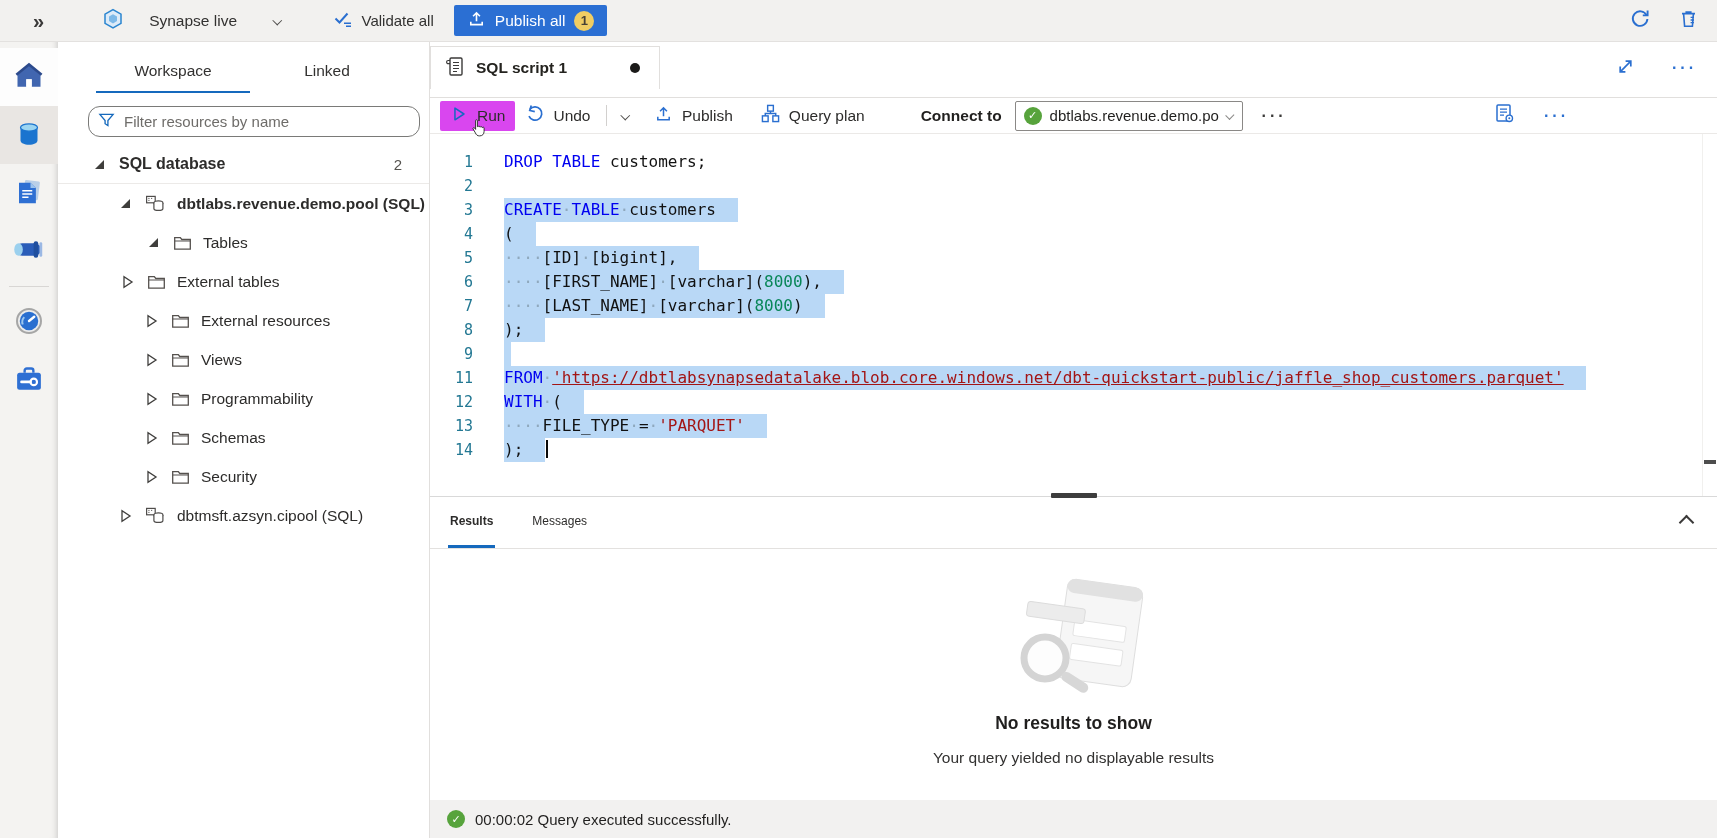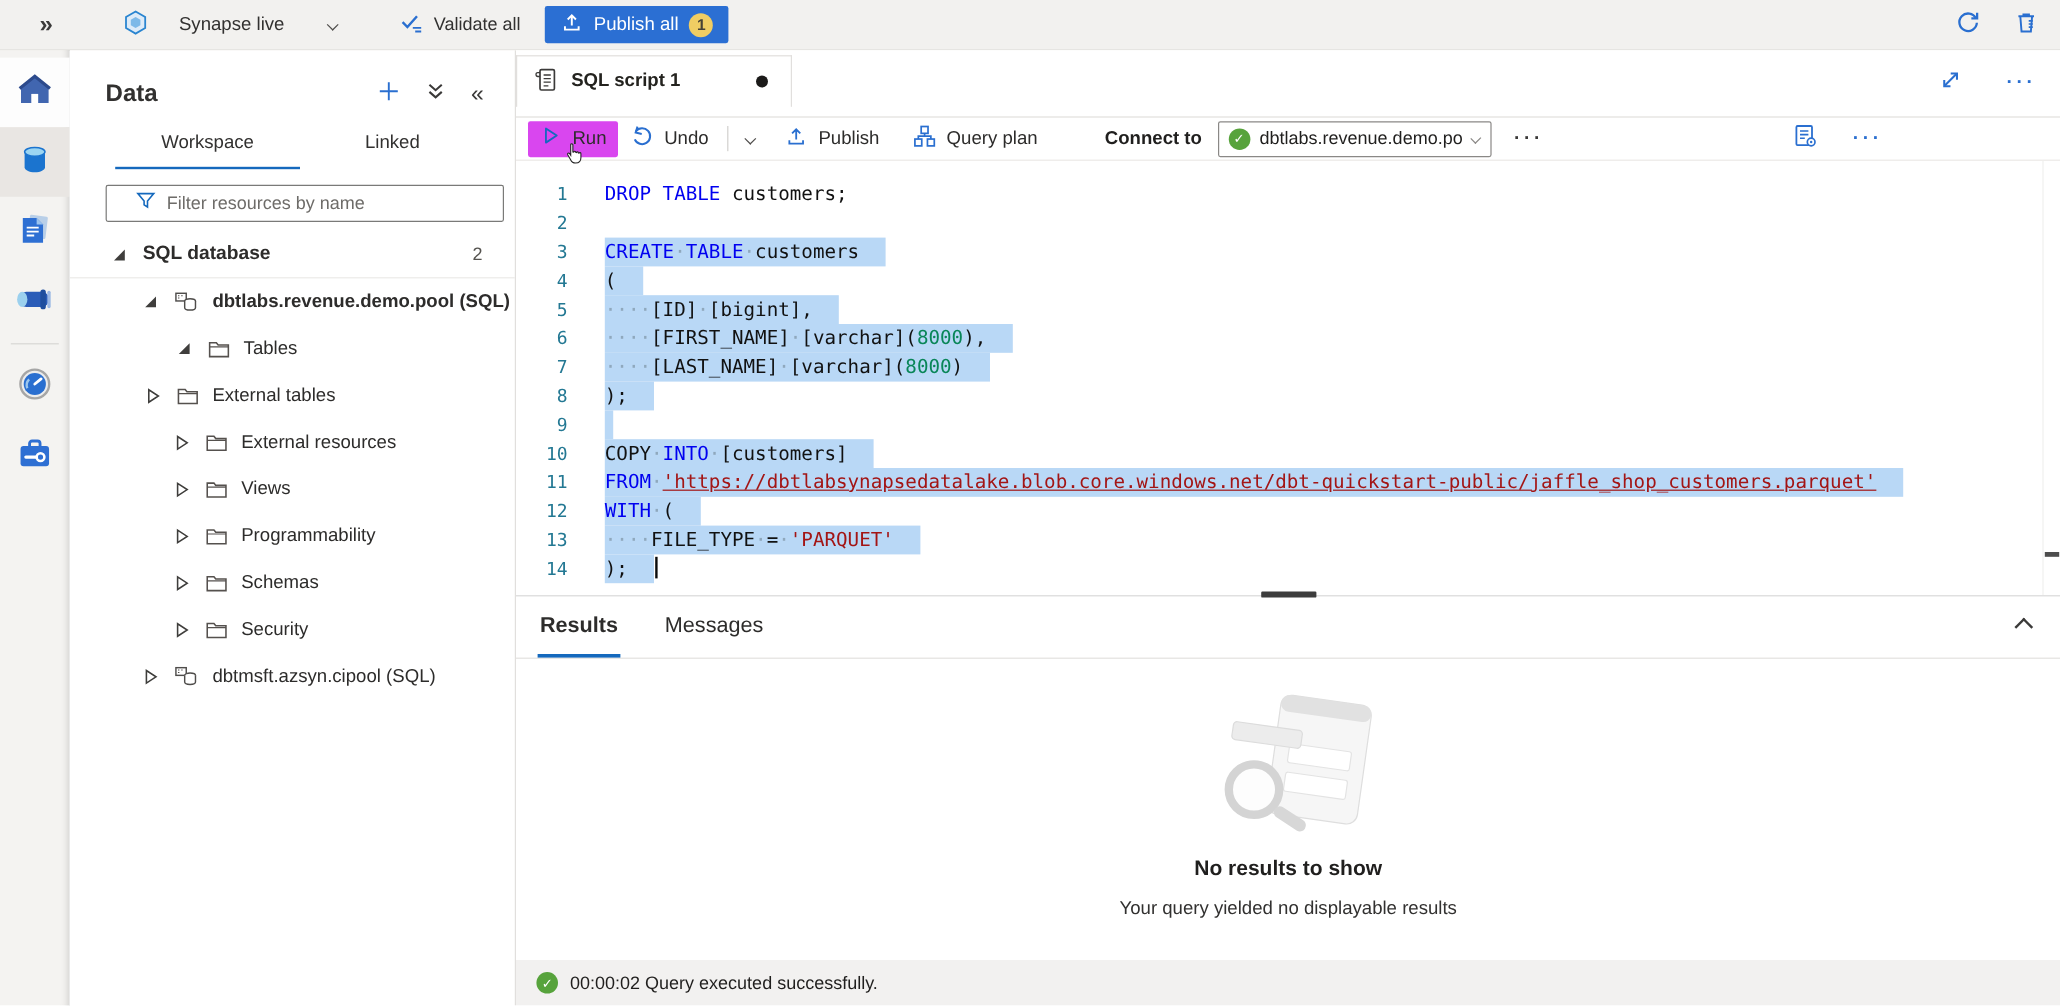--- a/index.html
+++ b/index.html
@@ -31,21 +31,21 @@
 
   
   .datapanel { width:372px; flex:none; border-right:1px solid #e1dfdd; background:#fff; position:relative; }
   .dp-header { display:flex; align-items:center; margin:24px 26px 0 30px; }
   .dp-title { font-size:20px; font-weight:bold; }
   .dp-actions { margin-left:auto; display:flex; align-items:center; gap:21px; }
   .dp-chevL { font-size:19px; color:#3b3a39; line-height:1; }
   .dp-tabs { display:flex; margin:20px 0 0 38px; }
   .dp-tab { width:154px; text-align:center; padding-bottom:11px; font-size:15.5px; color:#323130; border-bottom:2.5px solid transparent; }
   .dp-tab.active { border-bottom-color:#1569bd; }
-  .dp-filter { margin:13px 0 8px 30px; width:332px; height:31px; border:1px solid #7a7a78; border-radius:2px; display:flex; align-items:center; gap:9px; padding:0 24px; background:#fff; }
+  .dp-filter { margin:13px 0 8px 30px; width:332px; height:31px; border:1px solid #7a7a78; border-radius:12px; display:flex; align-items:center; gap:9px; padding:0 9px; background:#fff; }
   .dp-filter input { border:none; outline:none; flex:1; font-size:15px; font-family:inherit; color:#323130; background:transparent; }
   .dp-filter input::placeholder { color:#6e6c69; }
   .tree { margin-top:6px; }
   .trow { height:39px; display:flex; align-items:center; font-size:15.5px; color:#2d2c2b; cursor:default; }
   .trow.troot { font-size:16px; font-weight:bold; border-bottom:1px solid #eceae8; }
   .t-arrow { width:15px; margin-right:12px; display:grid; place-items:center; flex:none; }
   .tri-open { width:0; height:0; border-bottom:9px solid #3f3e3c; border-left:9px solid transparent; }
   .t-icon { margin-right:11px; display:grid; place-items:center; flex:none; }
   .t-count { margin-left:auto; margin-right:27px; color:#55534f; font-weight:normal; font-size:15px; }
 
@@ -85,21 +85,21 @@
   .tk-u { text-decoration:underline; }
   .tk-w { color:#8fa8bd; }
   .caret { display:inline-block; width:2.5px; height:18px; background:#0a0a0a; vertical-align:-3px; margin-left:0.5px; }
   .ov-ruler { position:absolute; right:0; top:0; width:15px; height:100%; border-left:1px solid #f1f0ee; }
   .ov-mark { position:absolute; right:1px; top:326px; width:12px; height:4px; background:#4d4d4d; }
 
   
   .results { flex:1; display:flex; flex-direction:column; border-top:1px solid #d9d9d9; position:relative; min-height:0; }
   .sash-handle { position:absolute; top:-4px; left:50%; transform:translateX(-50%); width:46px; height:5px; background:#3d3d3d; border-radius:1px; z-index:3; }
   .rtabs { height:52px; flex:none; display:flex; align-items:stretch; padding-left:18px; gap:35px; border-bottom:1px solid #e3e1df; position:relative; }
-  .rtab { display:flex; align-items:center; font-size:18px; color:#2d2c2b; border-bottom:3px solid transparent; padding:0 2px; }
+  .rtab { display:flex; align-items:center; font-size:12px; color:#2d2c2b; border-bottom:3px solid transparent; padding:0 2px; }
   .rtab.active { font-weight:bold; border-bottom-color:#1569bd; }
   .r-collapse { position:absolute; right:25px; top:20px; width:11px; height:11px; border-left:2px solid #3b3a39; border-top:2px solid #3b3a39; transform:rotate(45deg); }
   .rempty { flex:1; text-align:center; overflow:hidden; }
   .rempty .art { margin:26px auto 0; display:block; }
   .r-title { font-size:17.5px; font-weight:bold; color:#201f1e; margin-top:6px; }
   .r-sub { font-size:15.5px; color:#323130; margin-top:15px; }
   .statusbar { height:38px; flex:none; background:#f2f1f0; display:flex; align-items:center; gap:10px; padding-left:17px; font-size:15px; color:#201f1e; }
 </style>
 </head>
 <body>
@@ -215,36 +215,20 @@
               <rect x="2.5" y="6" width="19" height="13.5" rx="2" fill="#2e6fd3"></rect>
               <path d="M8.5 6V4.3A1.7 1.7 0 0 1 10.2 2.6h3.6a1.7 1.7 0 0 1 1.7 1.7V6" fill="none" stroke="#2e6fd3" stroke-width="1.9"></path>
               <path d="M6 13.3h7.2" stroke="#fff" stroke-width="2.1" stroke-linecap="round"></path>
               <circle cx="15.8" cy="13.3" r="2.6" fill="none" stroke="#fff" stroke-width="1.7"></circle>
             </svg>
         </span>
       </div>
     </nav>
 
     <aside class="datapanel">
-      <div class="dp-header">
-        <span class="dp-title">Data</span>
-        <span class="dp-actions">
-          <span>
-            <svg width="20" height="20" viewBox="0 0 20 20">
-                <path d="M10 2.5v15M2.5 10h15" stroke="#2a6fd0" stroke-width="1.6"></path>
-              </svg>
-          </span>
-          <span>
-            <svg width="16" height="16" viewBox="0 0 14 14" fill="none">
-                <path d="M2.5 2.3 7 6.3l4.5-4M2.5 7.5 7 11.5l4.5-4" stroke="#3b3a39" stroke-width="1.5"></path>
-              </svg>
-          </span>
-          <span class="dp-chevL">«</span>
-        </span>
-      </div>
 
       <div class="dp-tabs">
         <div class="dp-tab active">Workspace</div>
         <div class="dp-tab">Linked</div>
       </div>
 
       <div class="dp-filter">
         <span>
           <svg width="17" height="17" viewBox="0 0 18 18" fill="none">
               <path d="M2 2.5h14L10.5 9v5.3l-3-1.9V9Z" stroke="#1569bd" stroke-width="1.4"></path>
@@ -491,21 +475,20 @@
         </div>
       <div class="codeline"><span class="ln">1</span><span class="lc"><span class="tk-k">DROP</span><span class="tk-p"> </span><span class="tk-k">TABLE</span><span class="tk-p"> </span><span class="tk-p">customers;</span></span></div>
           <div class="codeline"><span class="ln">2</span><span class="lc"></span></div>
           <div class="codeline"><span class="ln">3</span><span class="lc"><span class="selband"><span class="tk-k">CREATE</span><span class="tk-w">·</span><span class="tk-k">TABLE</span><span class="tk-w">·</span><span class="tk-p">customers</span></span></span></div>
           <div class="codeline"><span class="ln">4</span><span class="lc"><span class="selband"><span class="tk-p">(</span></span></span></div>
           <div class="codeline"><span class="ln">5</span><span class="lc"><span class="selband"><span class="tk-w">····</span><span class="tk-p">[ID]</span><span class="tk-w">·</span><span class="tk-p">[bigint],</span></span></span></div>
           <div class="codeline"><span class="ln">6</span><span class="lc"><span class="selband"><span class="tk-w">····</span><span class="tk-p">[FIRST_NAME]</span><span class="tk-w">·</span><span class="tk-p">[varchar](</span><span class="tk-n">8000</span><span class="tk-p">),</span></span></span></div>
           <div class="codeline"><span class="ln">7</span><span class="lc"><span class="selband"><span class="tk-w">····</span><span class="tk-p">[LAST_NAME]</span><span class="tk-w">·</span><span class="tk-p">[varchar](</span><span class="tk-n">8000</span><span class="tk-p">)</span></span></span></div>
           <div class="codeline"><span class="ln">8</span><span class="lc"><span class="selband"><span class="tk-p">);</span></span></span></div>
           <div class="codeline"><span class="ln">9</span><span class="lc"><span class="selband empty"></span></span></div>
-          <div class="codeline"><span class="ln">10</span><span class="lc"><span class="selband"><span class="tk-p">COPY</span><span class="tk-w">·</span><span class="tk-k">INTO</span><span class="tk-w">·</span><span class="tk-p">[customers]</span></span></span></div>
           <div class="codeline"><span class="ln">11</span><span class="lc"><span class="selband"><span class="tk-k">FROM</span><span class="tk-w">·</span><span class="tk-s tk-u">'https://dbtlabsynapsedatalake.blob.core.windows.net/dbt-quickstart-public/jaffle_shop_customers.parquet'</span></span></span></div>
           <div class="codeline"><span class="ln">12</span><span class="lc"><span class="selband"><span class="tk-k">WITH</span><span class="tk-w">·</span><span class="tk-p">(</span></span></span></div>
           <div class="codeline"><span class="ln">13</span><span class="lc"><span class="selband"><span class="tk-w">····</span><span class="tk-p">FILE_TYPE</span><span class="tk-w">·</span><span class="tk-p">=</span><span class="tk-w">·</span><span class="tk-s">'PARQUET'</span></span></span></div>
           <div class="codeline"><span class="ln">14</span><span class="lc"><span class="selband"><span class="tk-p">);</span></span><span class="caret"></span></span></div>
         </div>
 
       <section class="results">
         <span class="sash-handle"></span>
         <div class="rtabs">
           <div class="rtab active">Results</div>

